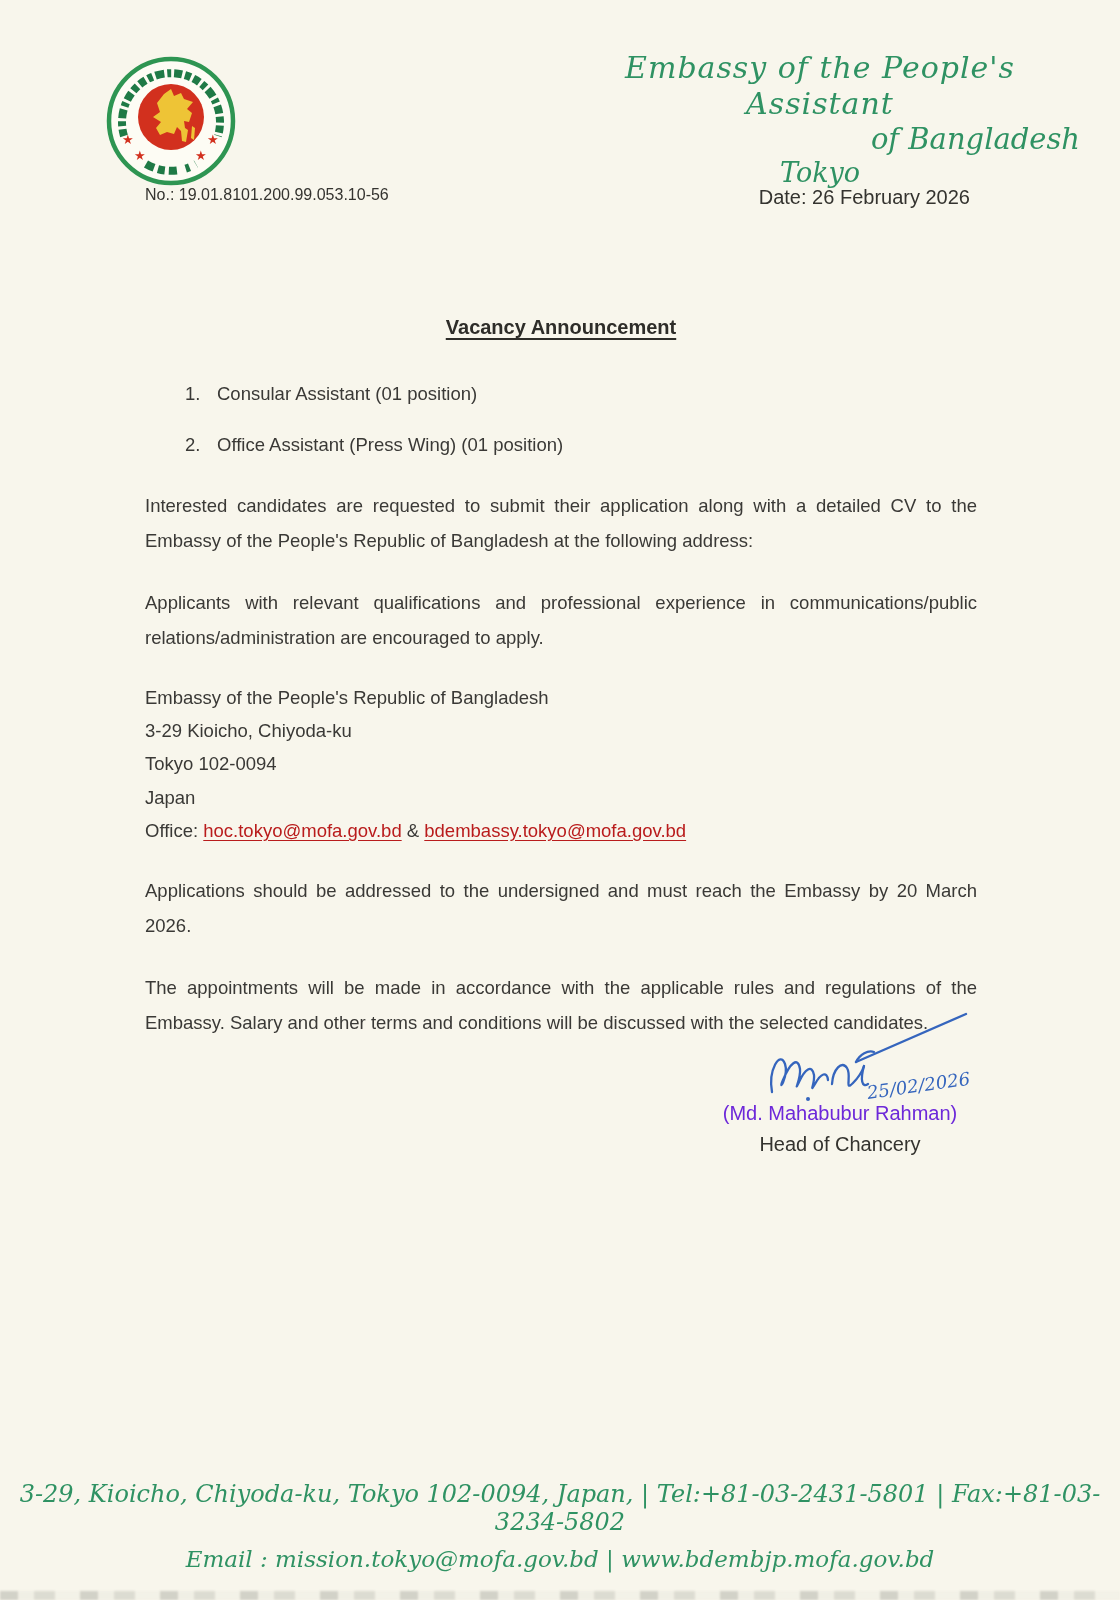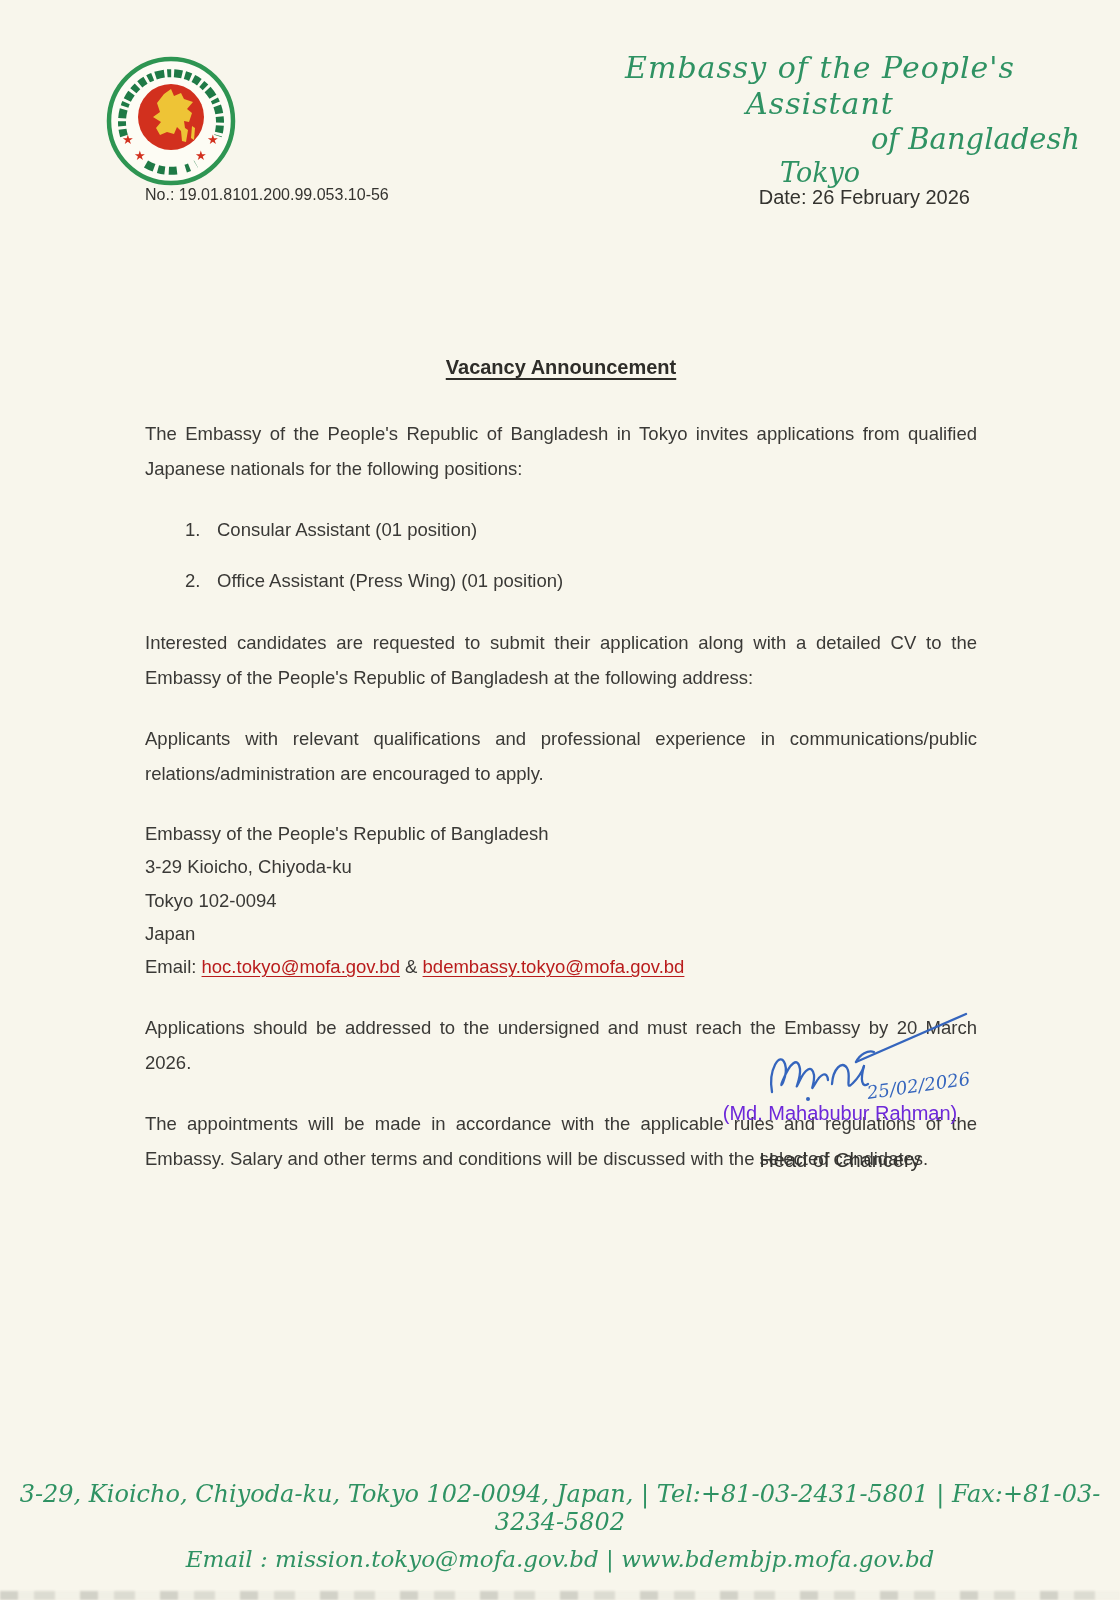--- a/index.html
+++ b/index.html
@@ -26,21 +26,21 @@
   .embassy-title .l1 { font-size: 30px; letter-spacing: 1px; }
   .embassy-title .l2 { font-size: 29px; text-align: right; }
   .embassy-title .l3 { font-size: 27px; }
 
   .ref-no   { position: absolute; left: 145px; top: 186px; font-size: 16px; color: #34332f; }
   .doc-date { position: absolute; right: 150px; top: 186px; font-size: 20px; color: #34332f; }
 
   
   .body-content {
     position: absolute; left: 145px; top: 308px; width: 832px;
-    font-size: 18.5px; line-height: 1.9; margin-top: 40px;
+    font-size: 18.5px; line-height: 1.9;
   }
   .doc-title {
     text-align: center;
     font-size: 20px; font-weight: 600;
     text-decoration: underline;
     text-underline-offset: 4px;
     margin: 0 0 30px 0;
     color: #2e2d29;
   }
   .para { text-align: justify; margin: 0 0 26px 0; }
@@ -52,21 +52,21 @@
   .address-block div { margin: 0; }
   a.email-link { color: #b91c1c; text-decoration: underline; text-underline-offset: 3px; cursor: pointer; }
 
   
   .signature-block {
     position: absolute; left: 690px; top: 1000px; width: 300px;
     text-align: center;
   }
   .signature-block svg.sig { display: block; margin-left: 66px; }
   .sig-name  { font-size: 20px; color: #6d28d9; margin-top: -2px; }
-  .sig-title { font-size: 20px; color: #34332f; margin-top: 24px; }
+  .sig-title { font-size: 20px; color: #34332f; margin-top: 8px; }
 
   
   .footer {
     position: absolute; left: 0; bottom: 28px; width: 100%;
     text-align: center;
     font-family: "DejaVu Serif", serif;
     font-style: italic;
     color: #2f9263;
   }
   .footer .f1 { font-size: 24px; margin-bottom: 10px; }
@@ -112,21 +112,20 @@
     <div class="l2">of Bangladesh</div>
     <div class="l3">Tokyo</div>
   </div>
 
   <div class="ref-no">No.: 19.01.8101.200.99.053.10-56</div>
   <div class="doc-date">Date: 26 February 2026</div>
 
   <div class="body-content">
     <div class="doc-title">Vacancy Announcement</div>
 
-    <p class="para">The Embassy of the People's Republic of Bangladesh in Tokyo invites applications from qualified Japanese nationals for the following positions:</p>
 
     <div class="vacancy-list">
       <div class="list-item">
         <span class="num">1.</span>
         <span>Consular Assistant (01 position)</span>
       </div>
       <div class="list-item">
         <span class="num">2.</span>
         <span>Office Assistant (Press Wing) (01 position)</span>
       </div>
@@ -135,21 +134,21 @@
     <p class="para">Interested candidates are requested to submit their application along with a detailed CV to the Embassy of the People's Republic of Bangladesh at the following address:</p>
 
     <p class="para">Applicants with relevant qualifications and professional experience in communications/public relations/administration are encouraged to apply.</p>
 
     <div class="address-block">
       <div>Embassy of the People's Republic of Bangladesh</div>
       <div>3-29 Kioicho, Chiyoda-ku</div>
       <div>Tokyo 102-0094</div>
       <div>Japan</div>
       <div>
-        <span>Email:</span>
+        <span>Office:</span>
         <a class="email-link">hoc.tokyo@mofa.gov.bd</a>
         <span>&amp;</span>
         <a class="email-link">bdembassy.tokyo@mofa.gov.bd</a>
       </div>
     </div>
 
     <p class="para">Applications should be addressed to the undersigned and must reach the Embassy by 20 March 2026.</p>
 
     <p class="para">The appointments will be made in accordance with the applicable rules and regulations of the Embassy. Salary and other terms and conditions will be discussed with the selected candidates.</p>
   </div>

